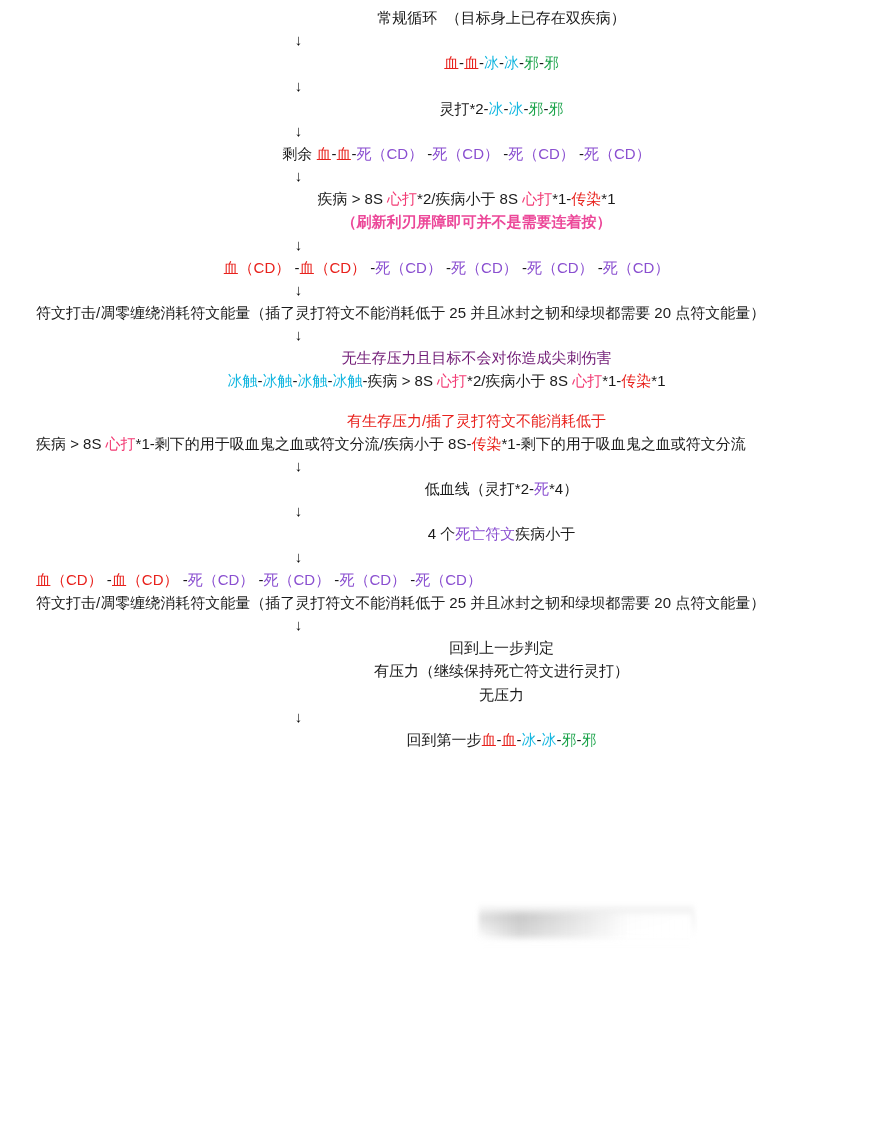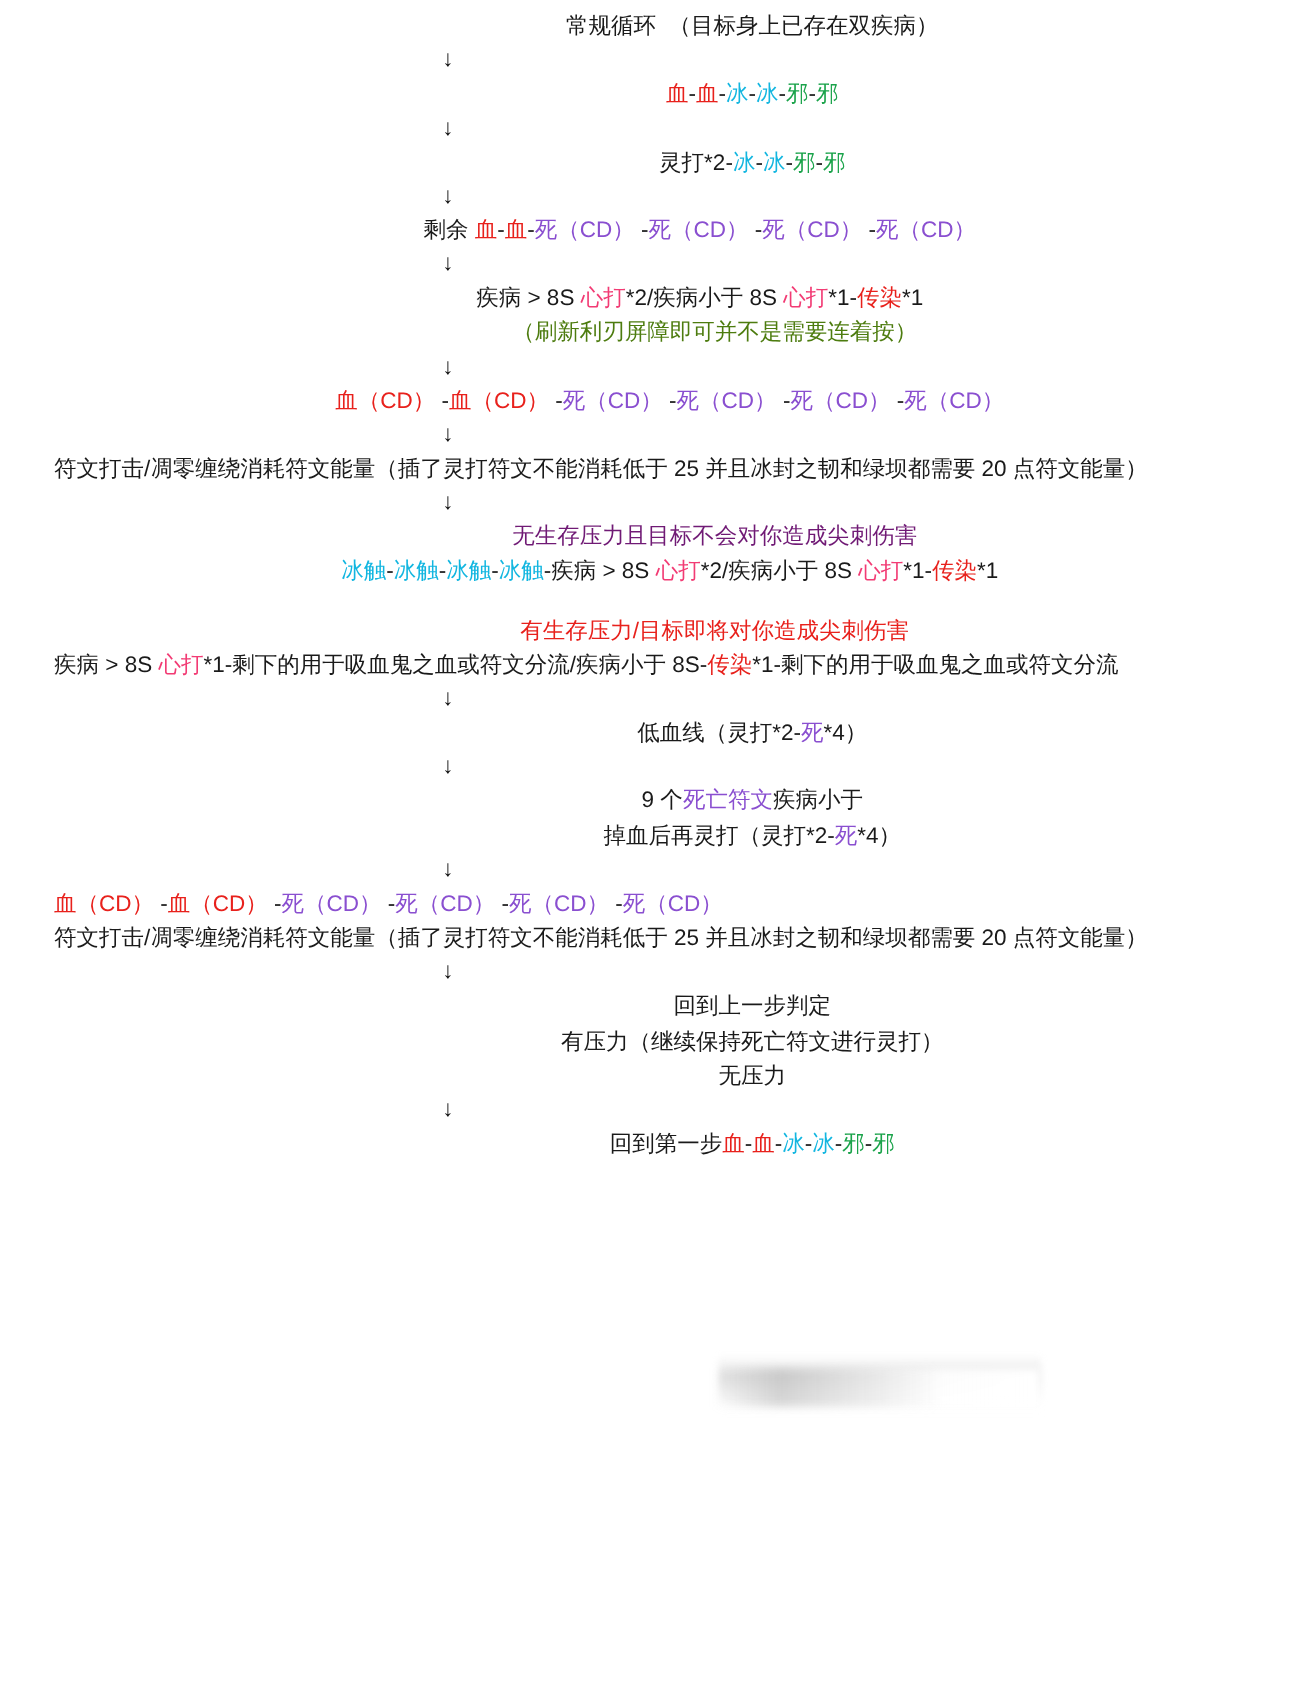--- a/index.html
+++ b/index.html
@@ -62,36 +62,35 @@
 <div class="page" id="page">
     <div class="row center" style="padding-left: 110px; text-align: center;"><span style="color: rgb(26, 26, 26);">常规循环  （目标身上已存在双疾病）</span></div>
     <div class="arrow"><span>↓</span></div>
     <div class="row center" style="padding-left: 110px; text-align: center;"><span style="color: rgb(232, 33, 28);">血</span><span style="color: rgb(26, 26, 26);">-</span><span style="color: rgb(232, 33, 28);">血</span><span style="color: rgb(26, 26, 26);">-</span><span style="color: rgb(18, 182, 224);">冰</span><span style="color: rgb(26, 26, 26);">-</span><span style="color: rgb(18, 182, 224);">冰</span><span style="color: rgb(26, 26, 26);">-</span><span style="color: rgb(26, 163, 74);">邪</span><span style="color: rgb(26, 26, 26);">-</span><span style="color: rgb(26, 163, 74);">邪</span></div>
     <div class="arrow"><span>↓</span></div>
     <div class="row center" style="padding-left: 110px; text-align: center;"><span style="color: rgb(26, 26, 26);">灵打*2-</span><span style="color: rgb(18, 182, 224);">冰</span><span style="color: rgb(26, 26, 26);">-</span><span style="color: rgb(18, 182, 224);">冰</span><span style="color: rgb(26, 26, 26);">-</span><span style="color: rgb(26, 163, 74);">邪</span><span style="color: rgb(26, 26, 26);">-</span><span style="color: rgb(26, 163, 74);">邪</span></div>
     <div class="arrow"><span>↓</span></div>
     <div class="row center" style="padding-left: 40px; text-align: center;"><span style="color: rgb(26, 26, 26);">剩余 </span><span style="color: rgb(232, 33, 28);">血</span><span style="color: rgb(26, 26, 26);">-</span><span style="color: rgb(232, 33, 28);">血</span><span style="color: rgb(26, 26, 26);">-</span><span style="color: rgb(138, 79, 208);">死（CD）</span><span style="color: rgb(26, 26, 26);"> -</span><span style="color: rgb(138, 79, 208);">死（CD）</span><span style="color: rgb(26, 26, 26);"> -</span><span style="color: rgb(138, 79, 208);">死（CD）</span><span style="color: rgb(26, 26, 26);"> -</span><span style="color: rgb(138, 79, 208);">死（CD）</span></div>
     <div class="arrow"><span>↓</span></div>
     <div class="row center" style="padding-left: 40px; text-align: center;"><span style="color: rgb(26, 26, 26);">疾病 &gt; 8S </span><span style="color: rgb(242, 59, 116);">心打</span><span style="color: rgb(26, 26, 26);">*2/疾病小于 8S </span><span style="color: rgb(242, 59, 116);">心打</span><span style="color: rgb(26, 26, 26);">*1-</span><span style="color: rgb(232, 33, 28);">传染</span><span style="color: rgb(26, 26, 26);">*1</span></div>
-    <div class="row center" style="padding-left: 60px; text-align: center;"><span style="color: #4d7c0f;">（刷新利刃屏障即可并不是需要连着按）</span></div>
+    <div class="row center" style="padding-left: 60px; text-align: center;"><span style="color: #ec4899; font-weight: bold;">（刷新利刃屏障即可并不是需要连着按）</span></div>
     <div class="arrow"><span>↓</span></div>
     <div class="row center" style="padding-left: 0px; text-align: center;"><span style="color: rgb(232, 33, 28);">血（CD）</span><span style="color: rgb(26, 26, 26);"> -</span><span style="color: rgb(232, 33, 28);">血（CD）</span><span style="color: rgb(26, 26, 26);"> -</span><span style="color: rgb(138, 79, 208);">死（CD）</span><span style="color: rgb(26, 26, 26);"> -</span><span style="color: rgb(138, 79, 208);">死（CD）</span><span style="color: rgb(26, 26, 26);"> -</span><span style="color: rgb(138, 79, 208);">死（CD）</span><span style="color: rgb(26, 26, 26);"> -</span><span style="color: rgb(138, 79, 208);">死（CD）</span></div>
     <div class="arrow"><span>↓</span></div>
     <div class="row left"><span style="color: rgb(26, 26, 26);">符文打击/凋零缠绕消耗符文能量（插了灵打符文不能消耗低于 25 并且冰封之韧和绿坝都需要 20 点符文能量）</span></div>
     <div class="arrow"><span>↓</span></div>
     <div class="row center" style="padding-left: 60px; text-align: center;"><span style="color: #701a75;">无生存压力且目标不会对你造成尖刺伤害</span></div>
     <div class="row center" style="padding-left: 0px; text-align: center;"><span style="color: rgb(18, 182, 224);">冰触</span><span style="color: rgb(26, 26, 26);">-</span><span style="color: rgb(18, 182, 224);">冰触</span><span style="color: rgb(26, 26, 26);">-</span><span style="color: rgb(18, 182, 224);">冰触</span><span style="color: rgb(26, 26, 26);">-</span><span style="color: rgb(18, 182, 224);">冰触</span><span style="color: rgb(26, 26, 26);">-疾病 &gt; 8S </span><span style="color: rgb(242, 59, 116);">心打</span><span style="color: rgb(26, 26, 26);">*2/疾病小于 8S </span><span style="color: rgb(242, 59, 116);">心打</span><span style="color: rgb(26, 26, 26);">*1-</span><span style="color: rgb(232, 33, 28);">传染</span><span style="color: rgb(26, 26, 26);">*1</span></div>
     <div style="height: 16px;"></div>
-    <div class="row center" style="padding-left: 60px; text-align: center;"><span style="color: rgb(232, 33, 28);">有生存压力/目标即将对你造成尖刺伤害</span></div>
+    <div class="row center" style="padding-left: 60px; text-align: center;"><span style="color: rgb(232, 33, 28);">有生存压力/插了灵打符文不能消耗低于</span></div>
     <div class="row left"><span style="color: rgb(26, 26, 26);">疾病 &gt; 8S </span><span style="color: rgb(242, 59, 116);">心打</span><span style="color: rgb(26, 26, 26);">*1-剩下的用于吸血鬼之血或符文分流/疾病小于 8S-</span><span style="color: rgb(232, 33, 28);">传染</span><span style="color: rgb(26, 26, 26); text-align: right;">*1-剩下的用于吸血鬼之血或符文分流</span></div>
     <div class="arrow"><span>↓</span></div>
     <div class="row center" style="padding-left: 110px; text-align: center;"><span style="color: rgb(26, 26, 26);">低血线（灵打*2-</span><span style="color: rgb(138, 79, 208);">死</span><span style="color: rgb(26, 26, 26);">*4）</span></div>
     <div class="arrow"><span>↓</span></div>
-    <div class="row center" style="padding-left: 110px; text-align: center;"><span style="color: rgb(26, 26, 26);">9 个</span><span style="color: rgb(138, 79, 208);">死亡符文</span><span style="color: rgb(26, 26, 26);">疾病小于</span></div>
-    <div class="row center" style="padding-left: 110px; text-align: center;"><span style="color: rgb(26, 26, 26);">掉血后再灵打（灵打*2-</span><span style="color: rgb(138, 79, 208);">死</span><span style="color: rgb(26, 26, 26);">*4）</span></div>
+    <div class="row center" style="padding-left: 110px; text-align: center;"><span style="color: rgb(26, 26, 26);">4 个</span><span style="color: rgb(138, 79, 208);">死亡符文</span><span style="color: rgb(26, 26, 26);">疾病小于</span></div>
     <div class="arrow"><span>↓</span></div>
     <div class="row left"><span style="color: rgb(232, 33, 28);">血（CD）</span><span style="color: rgb(26, 26, 26);"> -</span><span style="color: rgb(232, 33, 28);">血（CD）</span><span style="color: rgb(26, 26, 26);"> -</span><span style="color: rgb(138, 79, 208);">死（CD）</span><span style="color: rgb(26, 26, 26);"> -</span><span style="color: rgb(138, 79, 208);">死（CD）</span><span style="color: rgb(26, 26, 26);"> -</span><span style="color: rgb(138, 79, 208);">死（CD）</span><span style="color: rgb(26, 26, 26);"> -</span><span style="color: rgb(138, 79, 208);">死（CD）</span></div>
     <div class="row left"><span style="color: rgb(26, 26, 26);">符文打击/凋零缠绕消耗符文能量（插了灵打符文不能消耗低于 25 并且冰封之韧和绿坝都需要 20 点符文能量）</span></div>
     <div class="arrow"><span>↓</span></div>
     <div class="row center" style="padding-left: 110px; text-align: center;"><span style="color: rgb(26, 26, 26);">回到上一步判定</span></div>
     <div class="row center" style="padding-left: 110px; text-align: center;"><span style="color: rgb(26, 26, 26);">有压力（继续保持死亡符文进行灵打）</span></div>
     <div class="row center" style="padding-left: 110px; text-align: center;"><span style="color: rgb(26, 26, 26);">无压力</span></div>
     <div class="arrow"><span>↓</span></div>
     <div class="row center" style="padding-left: 110px; text-align: center;"><span style="color: rgb(26, 26, 26);">回到第一步</span><span style="color: rgb(232, 33, 28);">血</span><span style="color: rgb(26, 26, 26);">-</span><span style="color: rgb(232, 33, 28);">血</span><span style="color: rgb(26, 26, 26);">-</span><span style="color: rgb(18, 182, 224);">冰</span><span style="color: rgb(26, 26, 26);">-</span><span style="color: rgb(18, 182, 224);">冰</span><span style="color: rgb(26, 26, 26);">-</span><span style="color: rgb(26, 163, 74);">邪</span><span style="color: rgb(26, 26, 26);">-</span><span style="color: rgb(26, 163, 74);">邪</span></div>
   </div>

